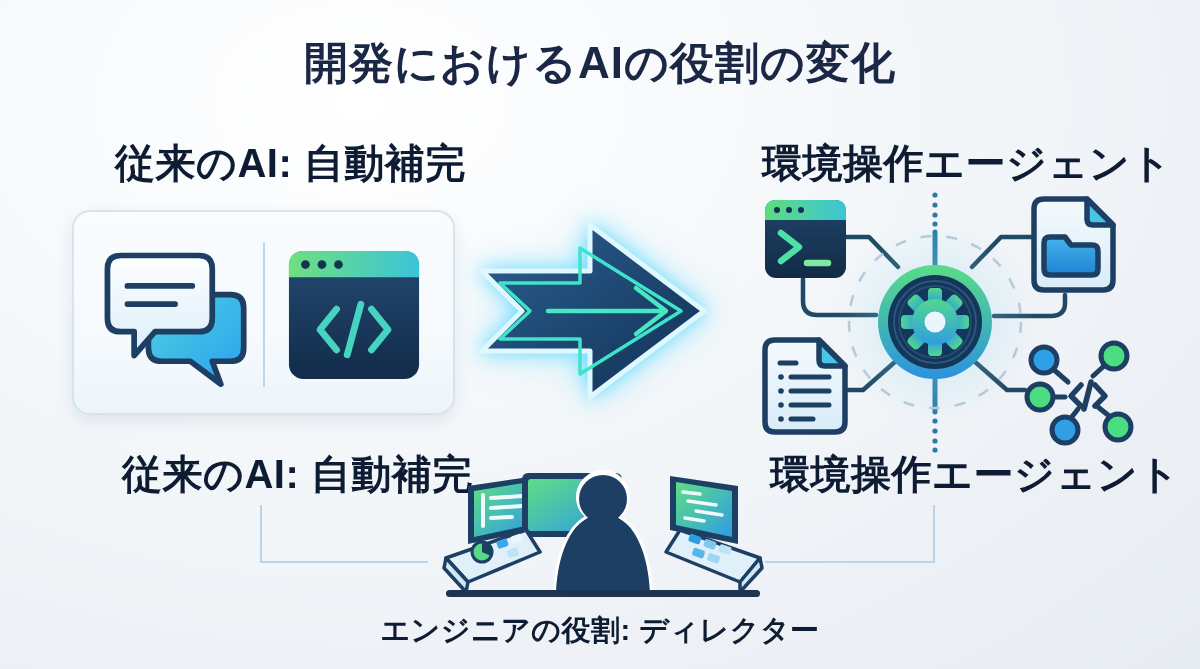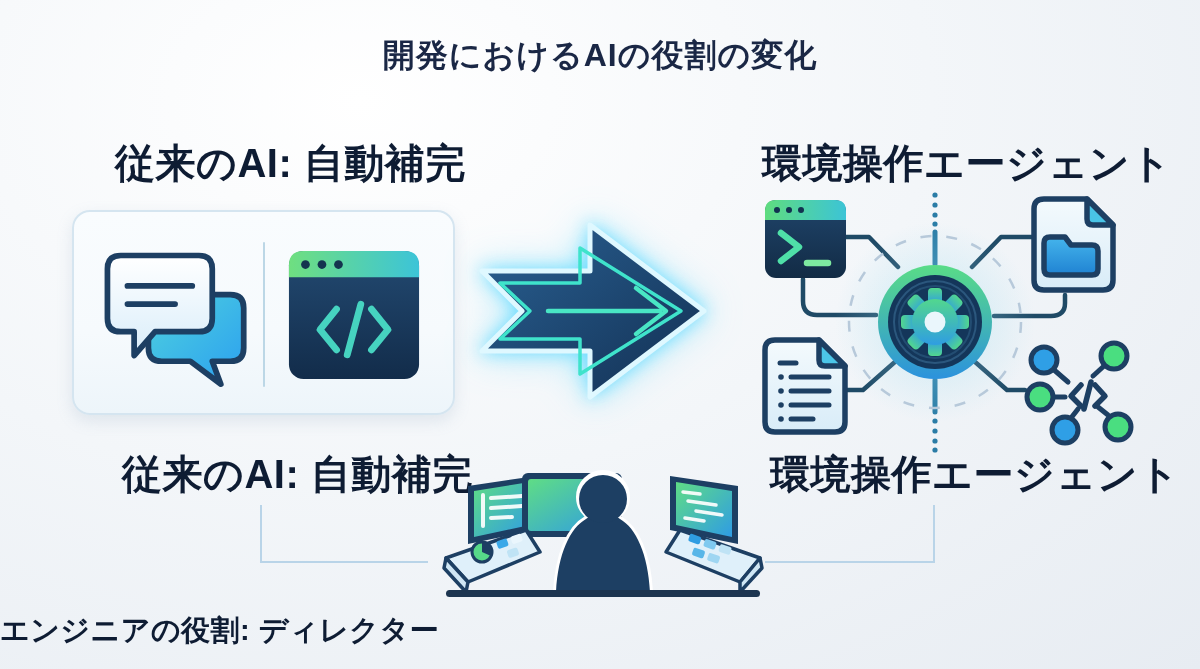--- a/index.html
+++ b/index.html
@@ -20,37 +20,38 @@
   }
   .canvas{
     position:relative;
     width:1200px;height:669px;
     overflow:hidden;
     background:radial-gradient(ellipse at 30% 15%, var(--background_top) 0%, #f3f6f9 48%, var(--background_edge) 100%);
   }
   .title{
     position:absolute;top:34px;left:0;right:0;
     text-align:center;
-    font-size:32px;font-weight:700;
+    font-size:44px;font-weight:700;
     color:var(--title_text);
     letter-spacing:1px;
   }
   .label{
     position:absolute;
     font-size:40px;font-weight:700;
     color:var(--label_text);
     letter-spacing:.5px;
     white-space:nowrap;
   }
   .label-top-left{left:115px;top:136px}
   .label-top-right{left:762px;top:136px}
   .label-bottom-left{left:122px;top:447px}
   .label-bottom-right{left:770px;top:447px}
   .caption{
     position:absolute;left:0;right:0;top:611px;
+    text-align:center;
     font-size:29px;font-weight:700;
     color:var(--label_text);
     letter-spacing:.5px;
   }
   .left-panel{
     position:absolute;left:72px;top:210px;
     width:383px;height:205px;
     background:linear-gradient(180deg,#f9fcfe 0%,var(--panel_bg) 60%,#edf5fa 100%);
     border:2px solid var(--panel_border);
     border-radius:18px;

